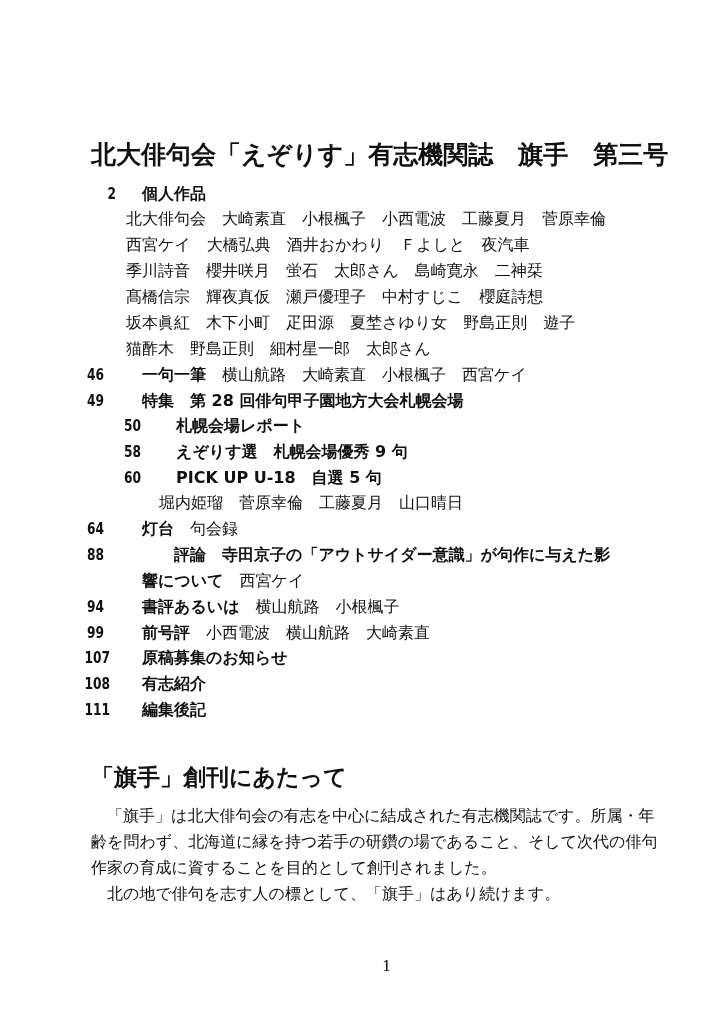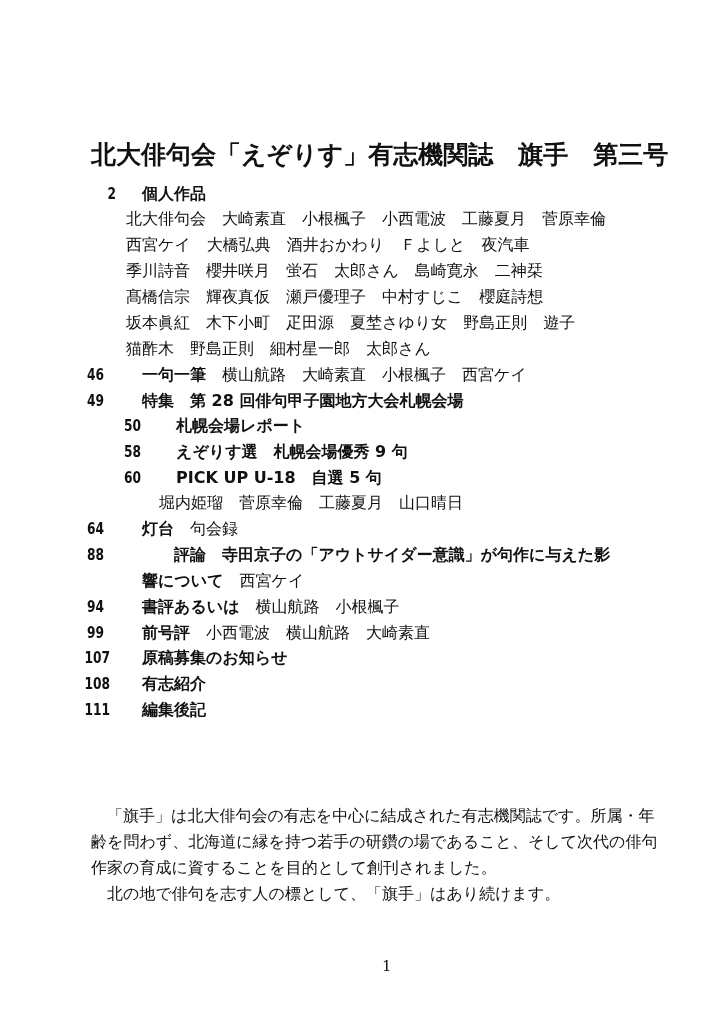--- a/index.html
+++ b/index.html
@@ -95,19 +95,20 @@
   </div>
   <div>
     <span class="num" style="left:64px; top:674px;">108</span>
     <span class="toc-line head" style="left:116px; top:674px;">有志紹介</span>
   </div>
   <div>
     <span class="num" style="left:64px; top:700px;">111</span>
     <span class="toc-line head" style="left:116px; top:700px;">編集後記</span>
   </div>
 
+  <div class="section-title">「旗手」創刊にあたって</div>
   <div class="para" style="top:803px;">
     <p>「旗手」は北大俳句会の有志を中心に結成された有志機関誌です。所属・年齢を問わず、北海道に縁を持つ若手の研鑽の場であること、そして次代の俳句作家の育成に資することを目的として創刊されました。</p>
     <p>北の地で俳句を志す人の標として、「旗手」はあり続けます。</p>
   </div>
 
   <div class="pagenum">1</div>
 </div>
 
 </body></html>

